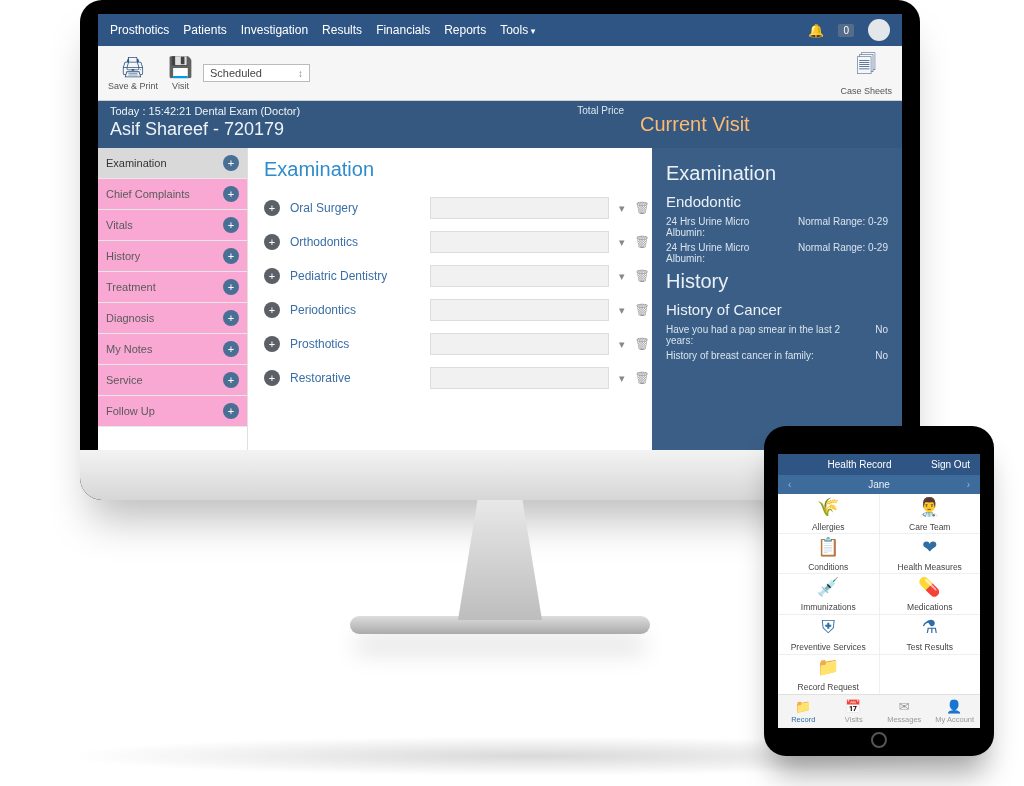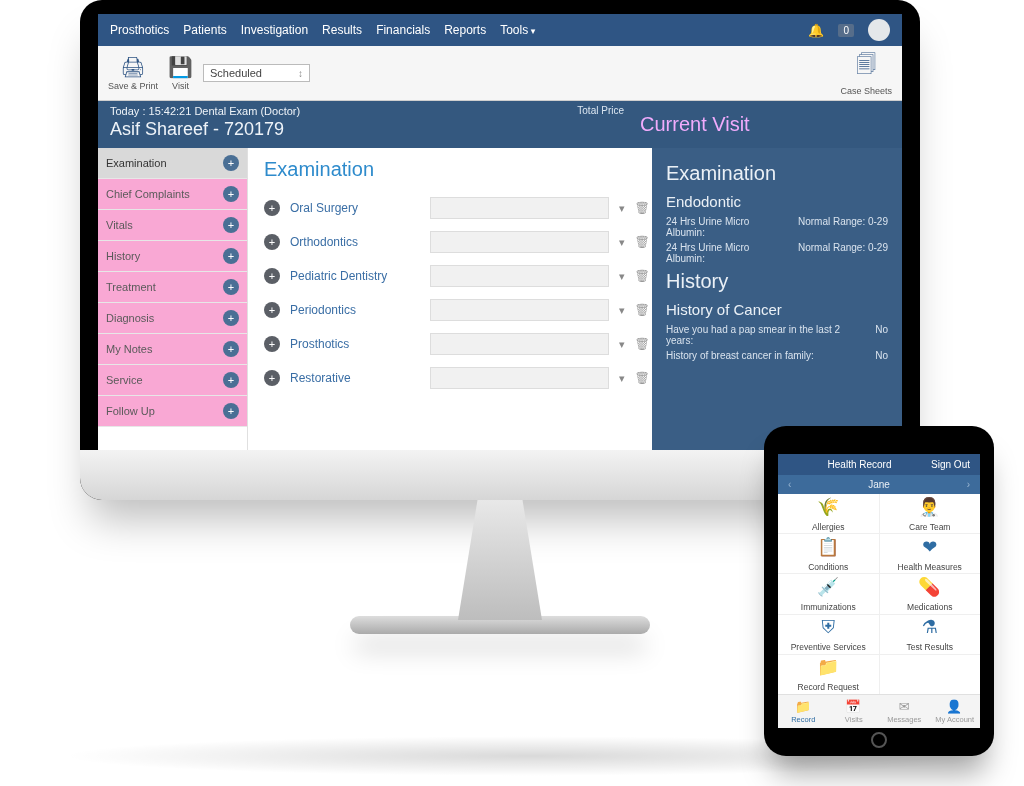--- a/index.html
+++ b/index.html
@@ -207,21 +207,21 @@
             <span class="lbl">Case Sheets</span>
           </div>
         </div>
 
         <div class="contextbar">
           <div class="left">
             <div class="today-line">Today : 15:42:21   Dental Exam (Doctor)</div>
             <div class="patient-line">Asif Shareef - 720179</div>
           </div>
           <div class="total-price">Total Price</div>
-          <h1 style="font-weight:300;font-size:20px;color:#f0abfc;margin:0 0 4px 0;width:250px;">Current Visit</h1>
+          <h1 style="font-weight:300;font-size:20px;color:#fdba74;margin:0 0 4px 0;width:250px;">Current Visit</h1>
         </div>
 
         <div class="body">
 
           <div class="leftnav" id="leftnav">
               <div class="leftnav-row active">
                 <span>Examination</span>
                 <span class="plus">+</span>
               </div>
               <div class="leftnav-row">

